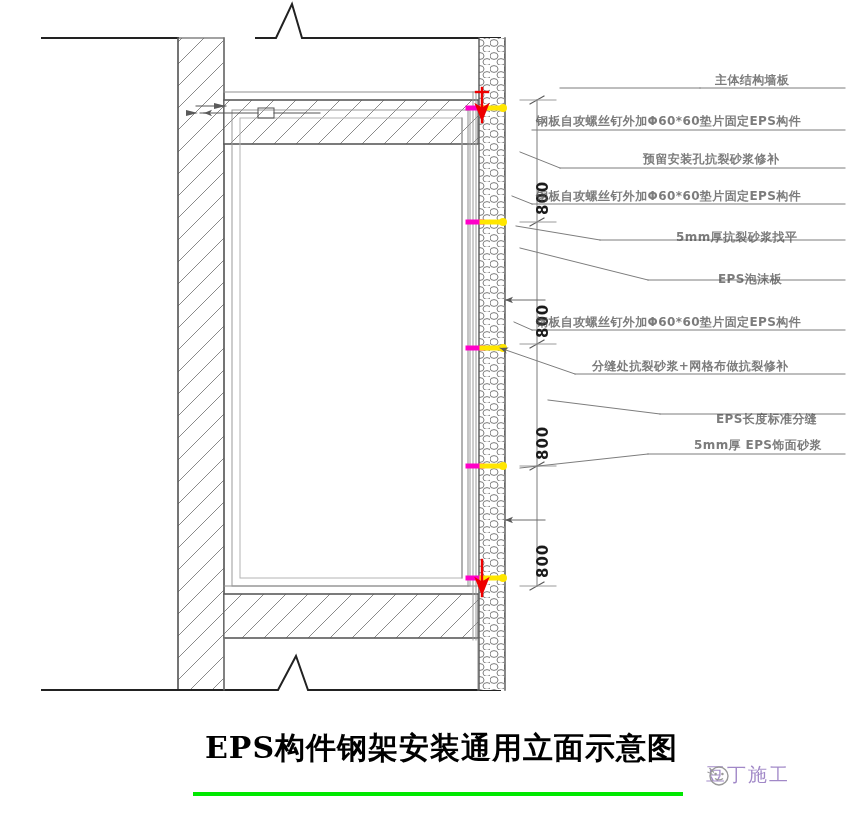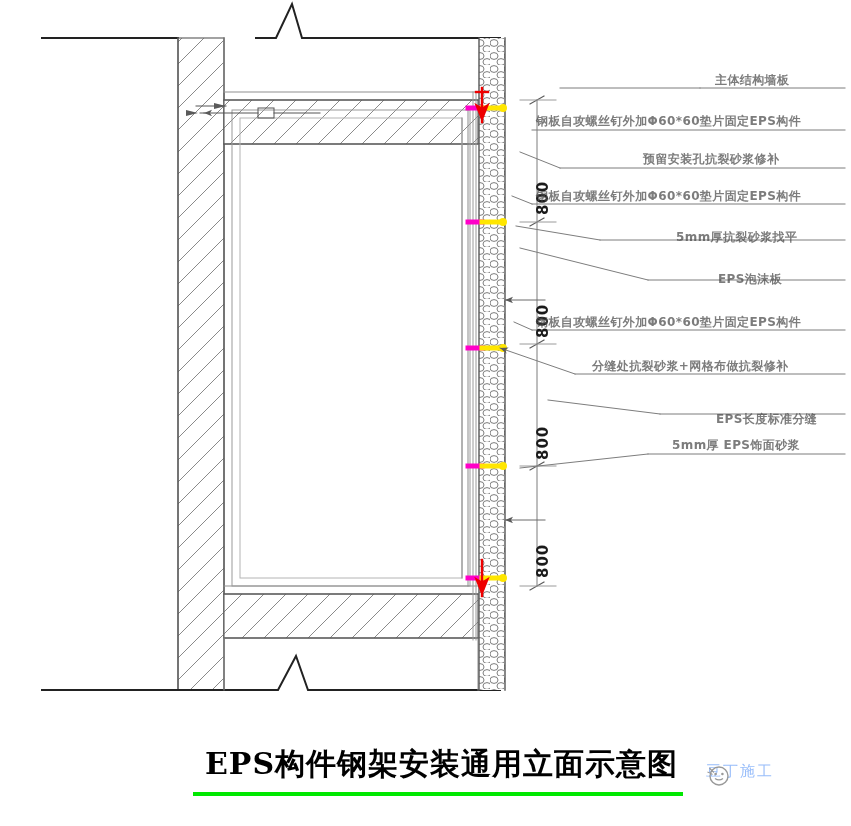--- a/index.html
+++ b/index.html
@@ -27,37 +27,37 @@
     font-family:"DejaVu Sans","Liberation Sans",sans-serif;
     font-size:15px;
     font-weight:700;
     color:#1a1a1a;
     transform:rotate(-90deg);
     transform-origin:left top;
     letter-spacing:1px;
   }
   #title{
     position:absolute;
-    left:205px;top:744px;
+    left:205px;top:728px;
     font-family:"DejaVu Serif","Liberation Serif",serif;
     font-size:30px;font-weight:700;color:#000;
     letter-spacing:1px;white-space:nowrap;
   }
   #title-rule{
     position:absolute;left:193px;top:792px;width:490px;height:4px;
     background:#00e800;
   }
   #wm{
     position:absolute;left:706px;top:762px;
     display:flex;align-items:center;gap:7px;
     opacity:.52;
   }
   #wm .wm-text{
     font-family:"DejaVu Sans","Liberation Sans",sans-serif;
-    font-size:15px;color:#3b82f6;letter-spacing:2px;white-space:nowrap;
+    font-size:19px;color:#4c1d95;letter-spacing:2px;white-space:nowrap;
   }
 </style>
 </head>
 <body>
 
 <div id="stage">
 
   <svg width="851" height="826" viewBox="0 0 851 826">
     <defs>
 
@@ -228,21 +228,21 @@
   <div class="lbl" style="left:676px;top:229px;">5mm厚抗裂砂浆找平</div>
 
   <div class="lbl" style="left:718px;top:263px;margin-top:8px;">EPS泡沫板</div>
 
   <div class="lbl" style="left:536px;top:314px;">钢板自攻螺丝钉外加Φ60*60垫片固定EPS构件</div>
 
   <div class="lbl" style="left:592px;top:358px;text-align:center;">分缝处抗裂砂浆+网格布做抗裂修补</div>
 
   <div class="lbl" style="left:700px;top:411px;margin-left:16px;">EPS长度标准分缝</div>
 
-  <div class="lbl" style="left:672px;top:437px;text-align:right;">5mm厚 EPS饰面砂浆</div>
+  <div class="lbl" style="left:694px;top:437px;text-align:right;">5mm厚 EPS饰面砂浆</div>
 
   <div id="title">EPS构件钢架安装通用立面示意图</div>
   <div id="title-rule"></div>
 
   <div id="wm">
     <svg width="26" height="26" viewBox="0 0 26 26">
       <circle cx="13" cy="14" r="9" fill="none" stroke="#3d3d3d" stroke-width="1.4"></circle>
       <circle cx="9.6" cy="12" r="1.3" fill="#3d3d3d"></circle>
       <circle cx="16.4" cy="12" r="1.3" fill="#3d3d3d"></circle>
       <path d="M9,16.5 Q13,19.4 17,16.5" fill="none" stroke="#3d3d3d" stroke-width="1.3"></path>

